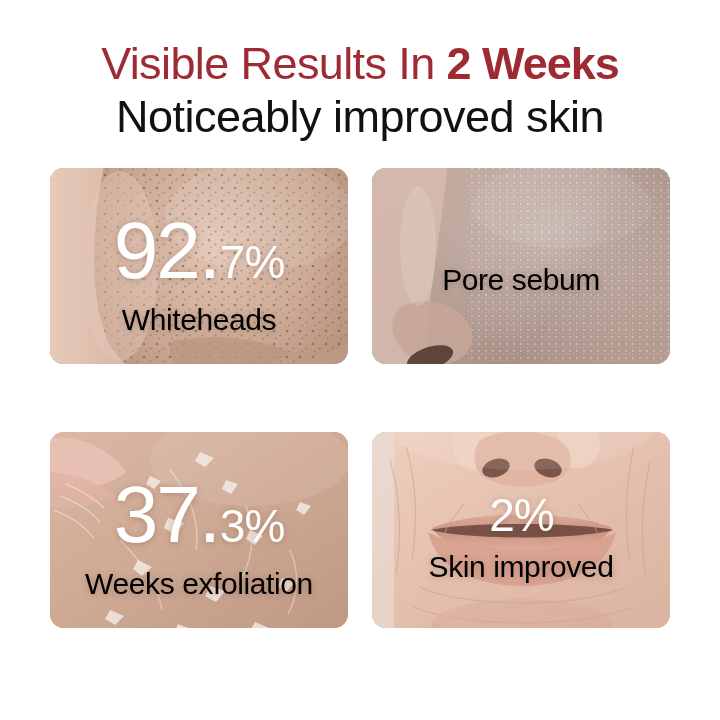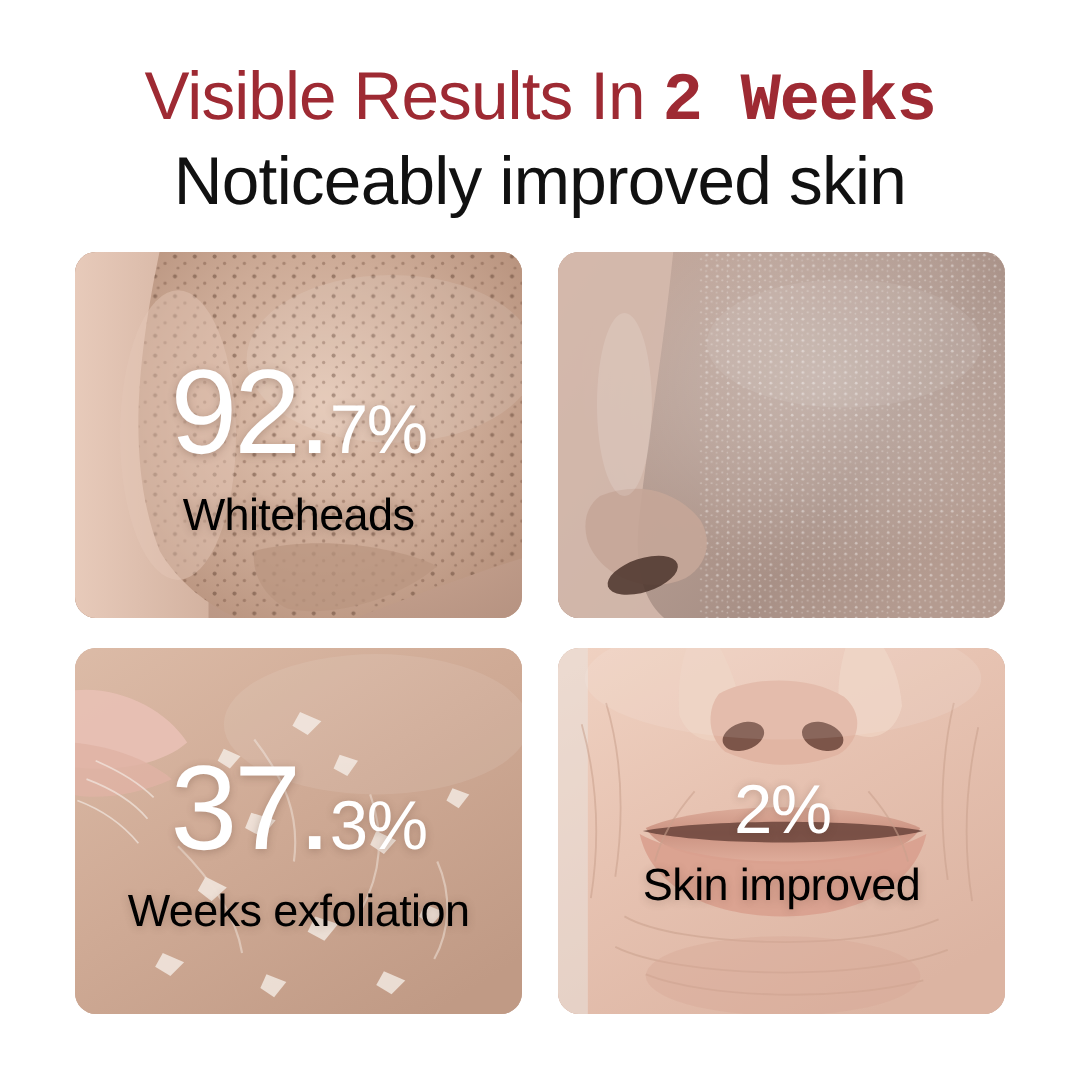--- a/index.html
+++ b/index.html
@@ -41,21 +41,20 @@
     letter-spacing: -0.6px;
     color: #9e2a33;
     white-space: nowrap;
   }
   .headline .light {
     font-weight: 400;
   }
   .headline .strong {
     font-weight: 700;
     letter-spacing: -1px;
-    font-family: Liberation Mono, monospace;
   }
 
   .subhead {
     margin: 0;
     padding-top: 6px;
     font-family: "Liberation Sans", sans-serif;
     font-size: 45px;
     line-height: 42px;
     font-weight: 400;
     letter-spacing: -0.5px;
@@ -73,21 +72,21 @@
     display: grid;
     grid-template-columns: 298px 298px;
     grid-template-rows: 240px 240px;
     column-gap: 24px;
     row-gap: 24px;
   }
 
   .card {
     position: relative;
     width: 298px;
-    height: 244px;
+    height: 196px;
     border-radius: 14px;
     overflow: hidden;
     background: #c6a492;
   }
 
   .photo {
     position: absolute;
     inset: 0;
     width: 100%;
     height: 100%;
@@ -219,20 +218,21 @@
         <rect width="298" height="240" fill="url(#c2bg)"></rect>
         <rect x="95" y="0" width="203" height="240" fill="url(#sebum)"></rect>
         <rect width="298" height="240" fill="url(#c2shine)"></rect>
         <path d="M 0 0 L 78 0 C 72 60 62 120 56 172 C 52 206 58 228 72 240 L 0 240 Z" fill="#d6bbae" opacity="0.85"></path>
         <path d="M 30 160 C 55 150 80 156 96 176 C 104 190 100 206 86 214 C 60 226 30 212 22 190 C 18 176 22 166 30 160 Z" fill="#c5a698" opacity="0.9"></path>
         <ellipse cx="58" cy="212" rx="24" ry="11" transform="rotate(-18 58 212)" fill="#4b342c" opacity="0.85"></ellipse>
         <ellipse cx="46" cy="100" rx="18" ry="60" fill="#ffffff" opacity="0.14"></ellipse>
         <ellipse cx="190" cy="60" rx="90" ry="42" fill="#ffffff" opacity="0.08"></ellipse>
       </svg>
       <div class="card-body">
+        <div class="caption">Pore sebum</div>
       </div>
     </div>
 
     <div class="card">
       <svg class="photo" viewBox="0 0 298 240" preserveAspectRatio="xMidYMid slice" xmlns="http://www.w3.org/2000/svg">
         <defs>
           <linearGradient id="c3bg" x1="0" y1="0" x2="0.8" y2="1">
             <stop offset="0%" stop-color="#dcbba7"></stop>
             <stop offset="50%" stop-color="#cfaa95"></stop>
             <stop offset="100%" stop-color="#c09a85"></stop>

